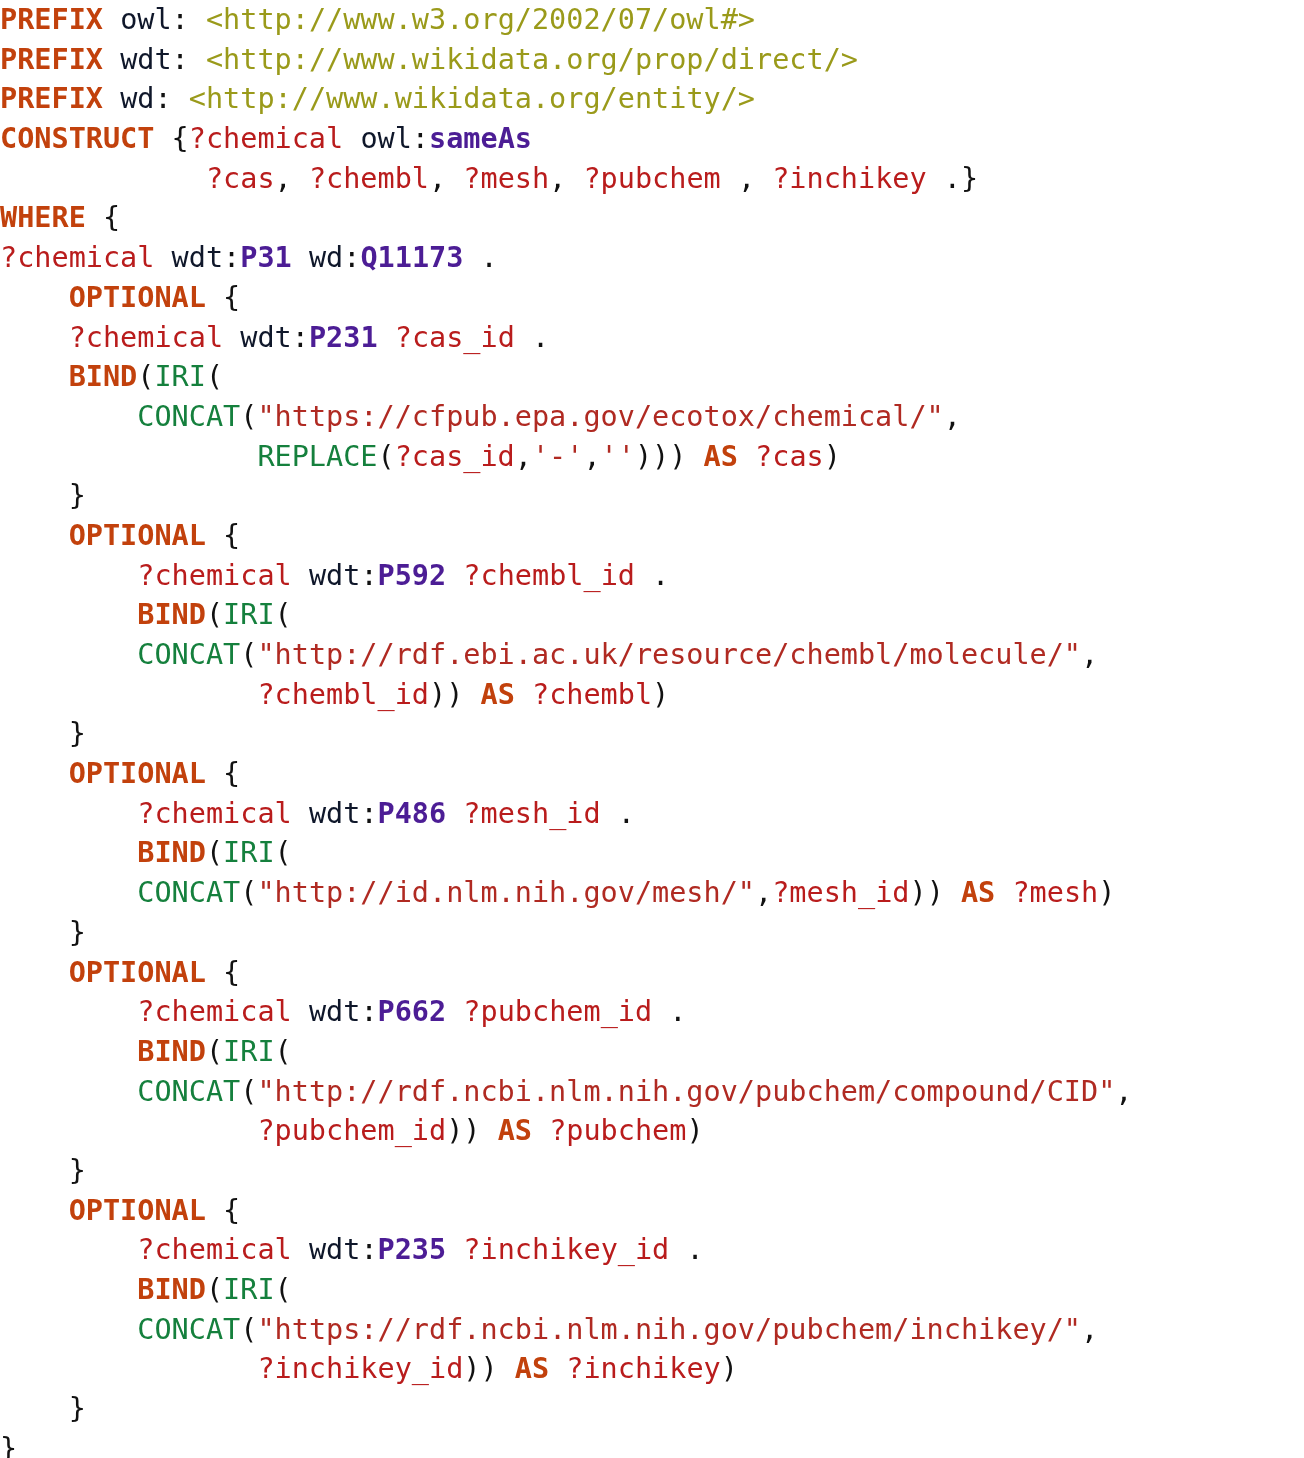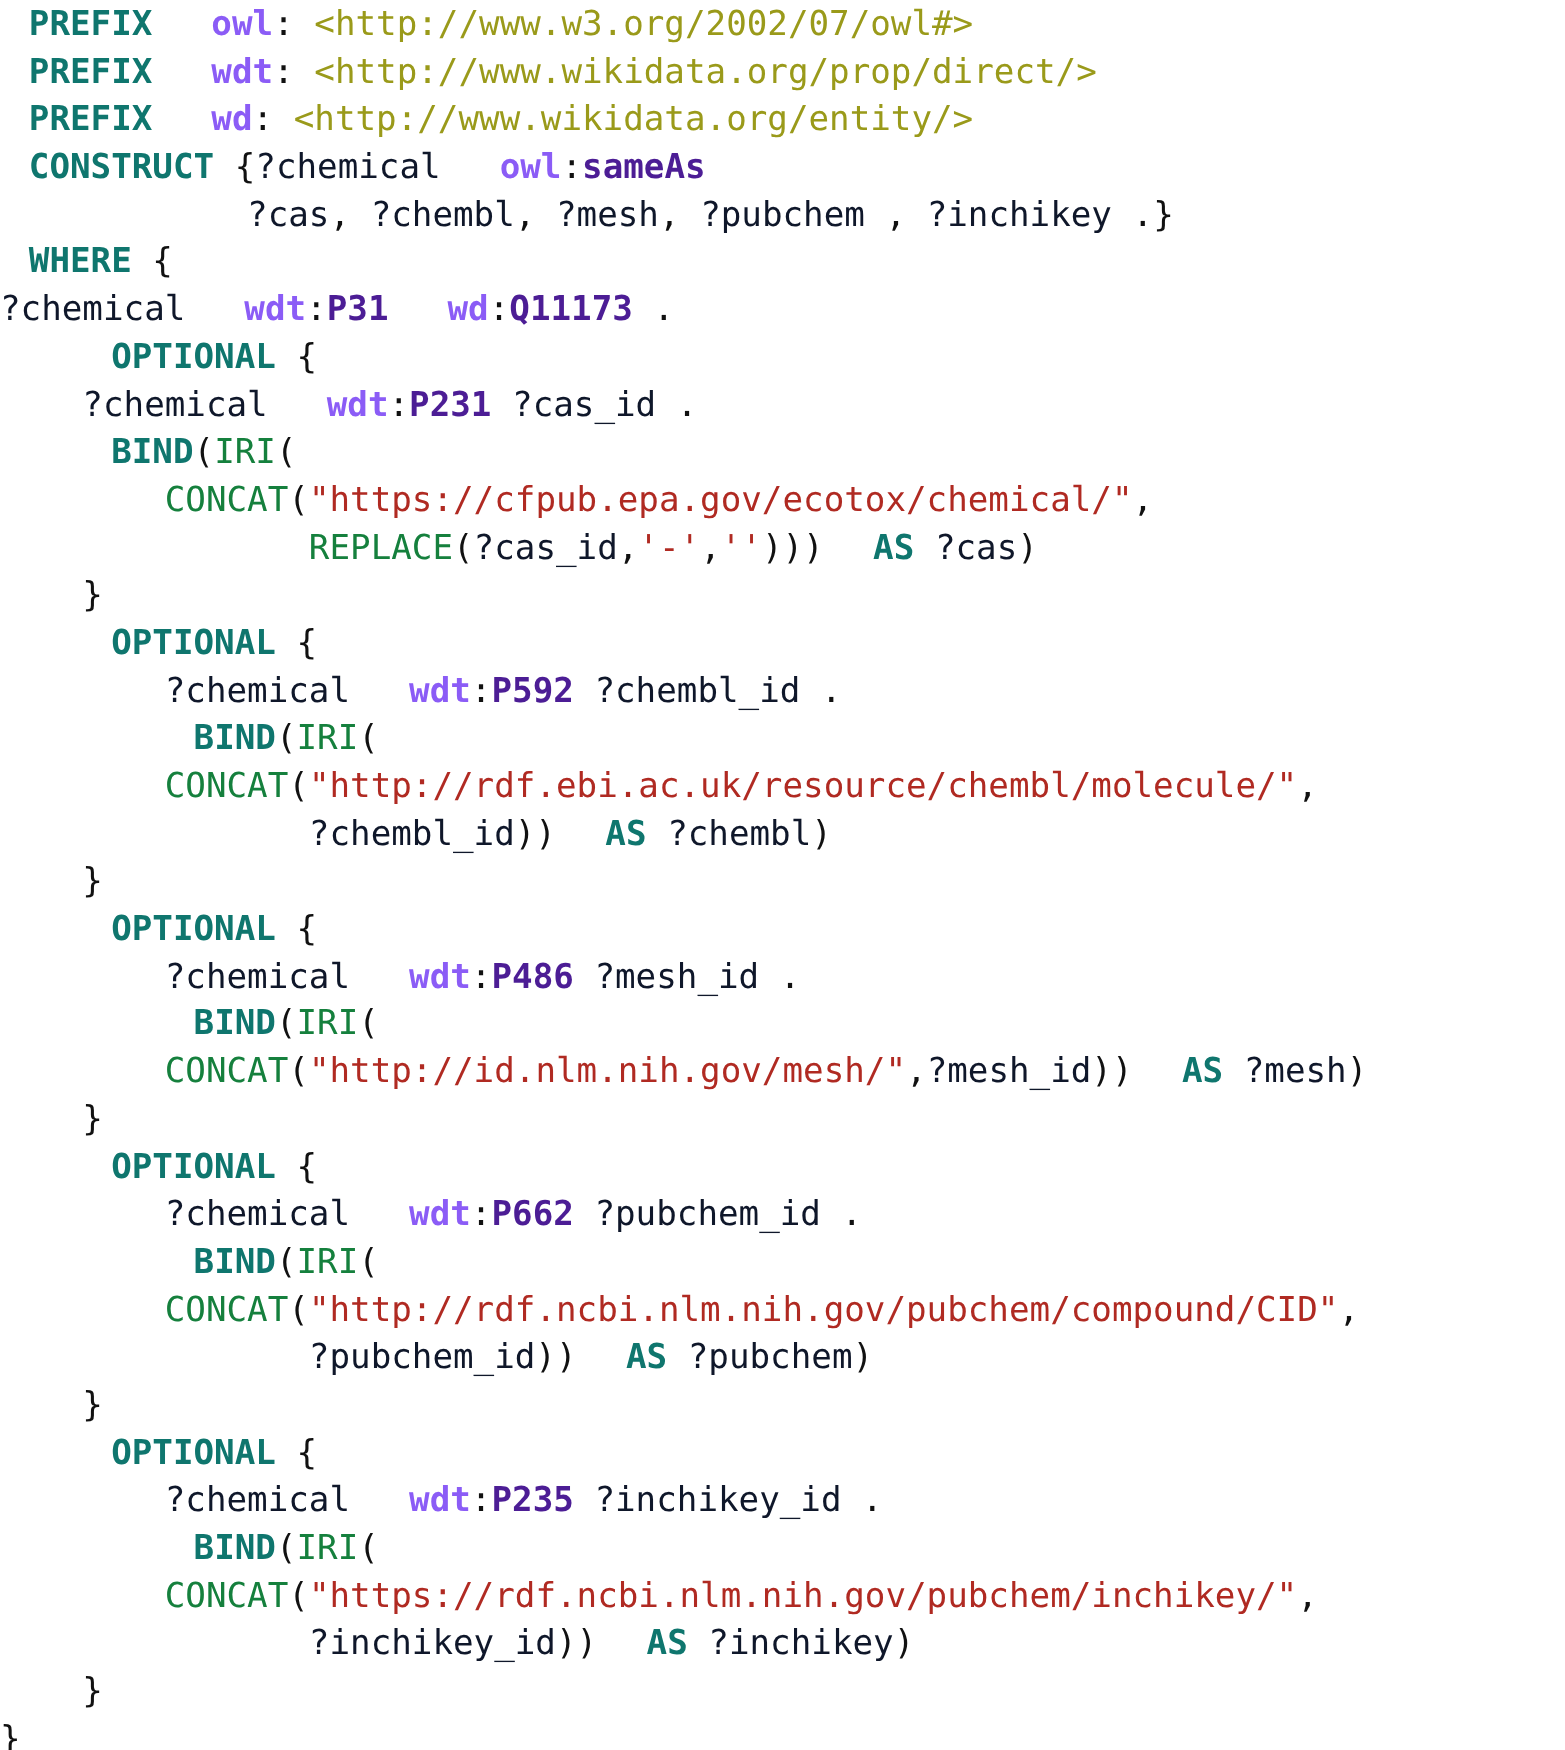--- a/index.html
+++ b/index.html
@@ -25,25 +25,25 @@
     white-space: pre;
     font-family: "DejaVu Sans Mono", "Liberation Mono", monospace;
   }
 
   .line {
     white-space: pre;
     height: 39.7px;
   }
 
   
-  .kw   { color: #0f766e; font-weight: bold; padding-left: 24px; }           
-  .pfx  { color: #8b5cf6; font-weight: bold; margin-left: 32px; }           
+  .kw   { color: #c2410c; font-weight: bold; }           
+  .pfx  { color: #0f172a; font-weight: normal; }           
   .loc  { color: #4c1d95; font-weight: bold; }           
   .iri  { color: #9a9a1a; }                              
-  .var  { color: #0f172a; }                              
+  .var  { color: #b91c1c; }                              
   .fn   { color: #15803d; }                              
   .str  { color: #b02a22; }                              
   .pun  { color: #111111; }                              
 </style>
 </head>
 <body>
 
 <div id="code"><div class="line"><span class="kw">PREFIX</span><span class="pun"> </span><span class="pfx">owl</span><span class="pun">: </span><span class="iri">&lt;http://www.w3.org/2002/07/owl#&gt;</span></div><div class="line"><span class="kw">PREFIX</span><span class="pun"> </span><span class="pfx">wdt</span><span class="pun">: </span><span class="iri">&lt;http://www.wikidata.org/prop/direct/&gt;</span></div><div class="line"><span class="kw">PREFIX</span><span class="pun"> </span><span class="pfx">wd</span><span class="pun">: </span><span class="iri">&lt;http://www.wikidata.org/entity/&gt;</span></div><div class="line"><span class="kw">CONSTRUCT</span><span class="pun"> {</span><span class="var">?chemical</span><span class="pun"> </span><span class="pfx">owl</span><span class="pun">:</span><span class="loc">sameAs</span></div><div class="line"><span class="pun">            </span><span class="var">?cas</span><span class="pun">, </span><span class="var">?chembl</span><span class="pun">, </span><span class="var">?mesh</span><span class="pun">, </span><span class="var">?pubchem</span><span class="pun"> , </span><span class="var">?inchikey</span><span class="pun"> .}</span></div><div class="line"><span class="kw">WHERE</span><span class="pun"> {</span></div><div class="line"><span class="var">?chemical</span><span class="pun"> </span><span class="pfx">wdt</span><span class="pun">:</span><span class="loc">P31</span><span class="pun"> </span><span class="pfx">wd</span><span class="pun">:</span><span class="loc">Q11173</span><span class="pun"> .</span></div><div class="line"><span class="pun">    </span><span class="kw">OPTIONAL</span><span class="pun"> {</span></div><div class="line"><span class="pun">    </span><span class="var">?chemical</span><span class="pun"> </span><span class="pfx">wdt</span><span class="pun">:</span><span class="loc">P231</span><span class="pun"> </span><span class="var">?cas_id</span><span class="pun"> .</span></div><div class="line"><span class="pun">    </span><span class="kw">BIND</span><span class="pun">(</span><span class="fn">IRI</span><span class="pun">(</span></div><div class="line"><span class="pun">        </span><span class="fn">CONCAT</span><span class="pun">(</span><span class="str">"https://cfpub.epa.gov/ecotox/chemical/"</span><span class="pun">,</span></div><div class="line"><span class="pun">               </span><span class="fn">REPLACE</span><span class="pun">(</span><span class="var">?cas_id</span><span class="pun">,</span><span class="str">'-'</span><span class="pun">,</span><span class="str">''</span><span class="pun">))) </span><span class="kw">AS</span><span class="pun"> </span><span class="var">?cas</span><span class="pun">)</span></div><div class="line"><span class="pun">    </span><span class="pun">}</span></div><div class="line"><span class="pun">    </span><span class="kw">OPTIONAL</span><span class="pun"> {</span></div><div class="line"><span class="pun">        </span><span class="var">?chemical</span><span class="pun"> </span><span class="pfx">wdt</span><span class="pun">:</span><span class="loc">P592</span><span class="pun"> </span><span class="var">?chembl_id</span><span class="pun"> .</span></div><div class="line"><span class="pun">        </span><span class="kw">BIND</span><span class="pun">(</span><span class="fn">IRI</span><span class="pun">(</span></div><div class="line"><span class="pun">        </span><span class="fn">CONCAT</span><span class="pun">(</span><span class="str">"http://rdf.ebi.ac.uk/resource/chembl/molecule/"</span><span class="pun">,</span></div><div class="line"><span class="pun">               </span><span class="var">?chembl_id</span><span class="pun">)) </span><span class="kw">AS</span><span class="pun"> </span><span class="var">?chembl</span><span class="pun">)</span></div><div class="line"><span class="pun">    </span><span class="pun">}</span></div><div class="line"><span class="pun">    </span><span class="kw">OPTIONAL</span><span class="pun"> {</span></div><div class="line"><span class="pun">        </span><span class="var">?chemical</span><span class="pun"> </span><span class="pfx">wdt</span><span class="pun">:</span><span class="loc">P486</span><span class="pun"> </span><span class="var">?mesh_id</span><span class="pun"> .</span></div><div class="line"><span class="pun">        </span><span class="kw">BIND</span><span class="pun">(</span><span class="fn">IRI</span><span class="pun">(</span></div><div class="line"><span class="pun">        </span><span class="fn">CONCAT</span><span class="pun">(</span><span class="str">"http://id.nlm.nih.gov/mesh/"</span><span class="pun">,</span><span class="var">?mesh_id</span><span class="pun">)) </span><span class="kw">AS</span><span class="pun"> </span><span class="var">?mesh</span><span class="pun">)</span></div><div class="line"><span class="pun">    </span><span class="pun">}</span></div><div class="line"><span class="pun">    </span><span class="kw">OPTIONAL</span><span class="pun"> {</span></div><div class="line"><span class="pun">        </span><span class="var">?chemical</span><span class="pun"> </span><span class="pfx">wdt</span><span class="pun">:</span><span class="loc">P662</span><span class="pun"> </span><span class="var">?pubchem_id</span><span class="pun"> .</span></div><div class="line"><span class="pun">        </span><span class="kw">BIND</span><span class="pun">(</span><span class="fn">IRI</span><span class="pun">(</span></div><div class="line"><span class="pun">        </span><span class="fn">CONCAT</span><span class="pun">(</span><span class="str">"http://rdf.ncbi.nlm.nih.gov/pubchem/compound/CID"</span><span class="pun">,</span></div><div class="line"><span class="pun">               </span><span class="var">?pubchem_id</span><span class="pun">)) </span><span class="kw">AS</span><span class="pun"> </span><span class="var">?pubchem</span><span class="pun">)</span></div><div class="line"><span class="pun">    </span><span class="pun">}</span></div><div class="line"><span class="pun">    </span><span class="kw">OPTIONAL</span><span class="pun"> {</span></div><div class="line"><span class="pun">        </span><span class="var">?chemical</span><span class="pun"> </span><span class="pfx">wdt</span><span class="pun">:</span><span class="loc">P235</span><span class="pun"> </span><span class="var">?inchikey_id</span><span class="pun"> .</span></div><div class="line"><span class="pun">        </span><span class="kw">BIND</span><span class="pun">(</span><span class="fn">IRI</span><span class="pun">(</span></div><div class="line"><span class="pun">        </span><span class="fn">CONCAT</span><span class="pun">(</span><span class="str">"https://rdf.ncbi.nlm.nih.gov/pubchem/inchikey/"</span><span class="pun">,</span></div><div class="line"><span class="pun">               </span><span class="var">?inchikey_id</span><span class="pun">)) </span><span class="kw">AS</span><span class="pun"> </span><span class="var">?inchikey</span><span class="pun">)</span></div><div class="line"><span class="pun">    </span><span class="pun">}</span></div><div class="line"><span class="pun">}</span></div></div>
 
 </body></html>

